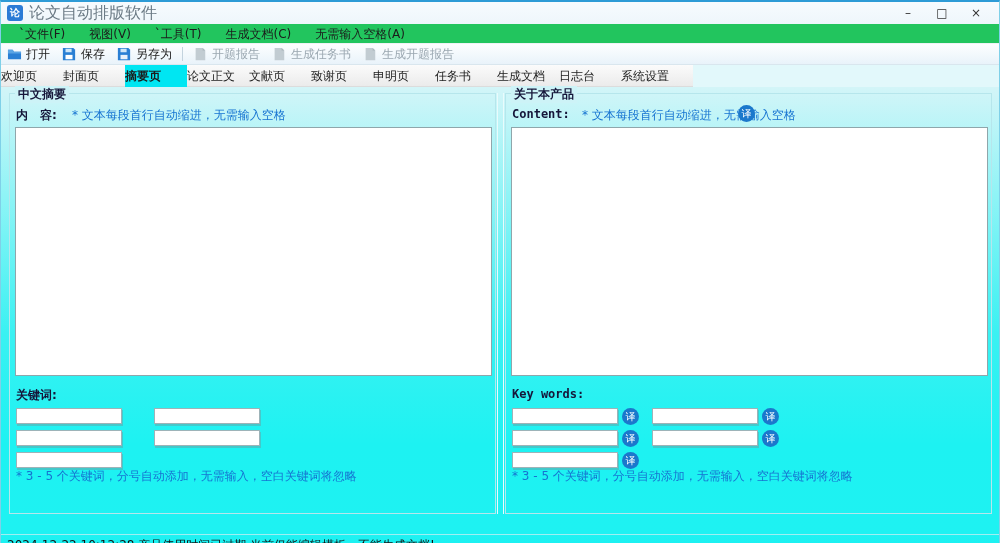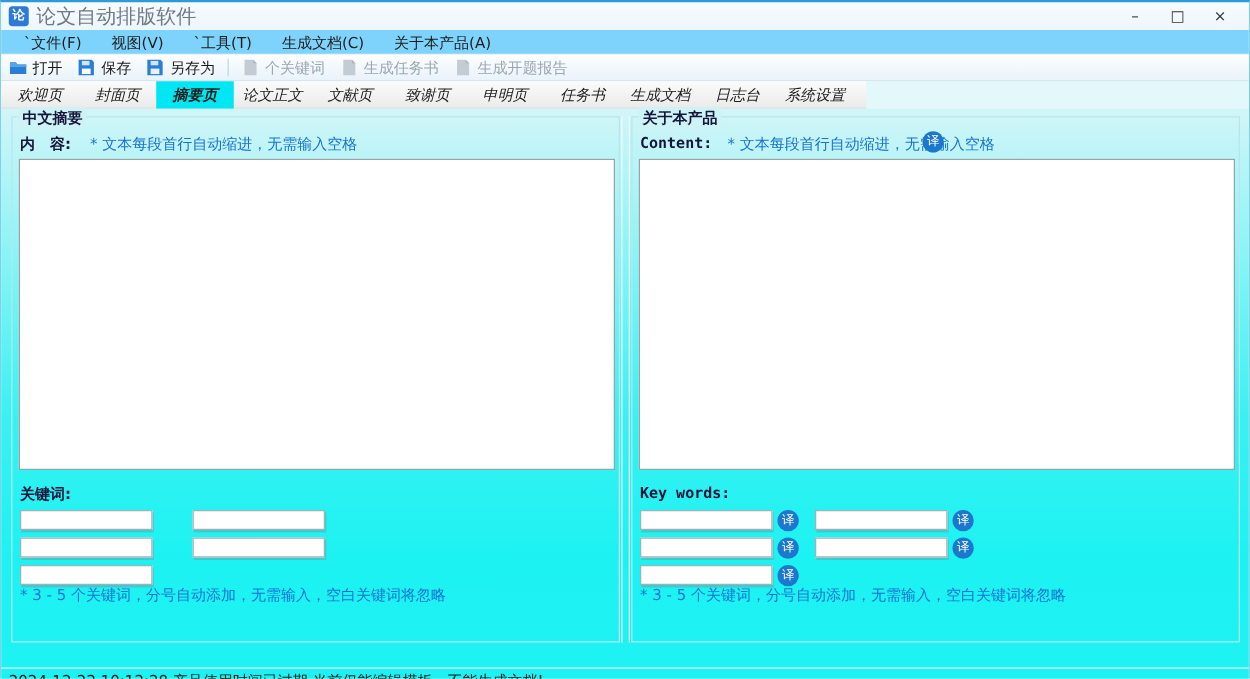--- a/index.html
+++ b/index.html
@@ -14,39 +14,39 @@
   .titlebar { position:relative; height:22px; background:linear-gradient(#f7fbfe,#eef6fb);
     display:flex; align-items:center; padding-left:6px; }
   .app-icon { width:16px; height:16px; background:#2b7bd6; border-radius:3px; color:#fff;
     font-size:10px; line-height:16px; text-align:center; margin-right:6px; font-weight:bold; }
   .title-text { color:#6b7a85; font-size:16px; }
   .win-controls { position:absolute; right:6px; top:0; height:22px; display:flex; }
   .win-btn { width:34px; height:22px; text-align:center; line-height:22px; color:#333;
     font-size:12px; cursor:default; }
 
   
-  .menubar { height:20px; background:#7dd3fc; display:flex; align-items:center; padding-left:6px;
+  .menubar { height:20px; background:#22c55e; display:flex; align-items:center; padding-left:6px;
     border-bottom:1px solid #eef2f5; }
   .menu-item { padding:0 12px; height:20px; line-height:20px; color:#1b1b1b; }
 
   
   .toolbar { height:21px; background:linear-gradient(#fdfeff,#e9f3fa); display:flex;
     align-items:center; padding-left:0; border-bottom:1px solid #d9e6ee; }
   .tool-btn { display:flex; align-items:center; gap:4px; padding:0 6px; height:20px; }
   .tool-btn .lbl { color:#1b1b1b; }
   .tool-btn.disabled .lbl { color:#9aa7b0; }
   .tool-sep { width:1px; height:14px; background:#c3d3de; margin:0 4px; }
   .icon16 { width:15px; height:14px; display:inline-block; }
 
   
   .tabbar { height:22px; background:#e2f8fb; display:flex; }
   .tabstrip { width:692px; height:22px; background:linear-gradient(#fbfbfb,#ebebeb);
     border-bottom:1px solid #dcdcdc; display:flex; }
-  .tab { width:62px; height:22px; text-align:center; line-height:22px; color:#1b1b1b;
-    white-space:nowrap; overflow:hidden;font-style:italic; }
+  .tab { width:62px; height:22px; line-height:22px; color:#1b1b1b;
+    white-space:nowrap; overflow:hidden; }
   .tab.selected { background:#00e6f2; font-weight:bold; }
 
   
   .content { position:relative; height:447px;
     background:linear-gradient(#d3f5f8 0%, #8df4f6 25%, #3af1f2 55%, #1df2f2 80%, #1ef2f2 100%); }
   .group { position:absolute; top:6px; height:421px; border:1px solid #b6e6ec; }
   .group.left  { left:8px;  width:487px; }
   .group.right { left:504px; width:487px; }
   .legend { position:absolute; top:-8px; left:5px; padding:0 3px; font-weight:bold;
     color:#16163a; background:#cdf3f7; }
@@ -106,21 +106,21 @@
       <div class="win-btn">□</div>
       <div class="win-btn">×</div>
     </div>
   </div>
 
   <div class="menubar">
     <span class="menu-item">`文件(F)</span>
     <span class="menu-item">视图(V)</span>
     <span class="menu-item">`工具(T)</span>
     <span class="menu-item">生成文档(C)</span>
-    <span class="menu-item">关于本产品(A)</span>
+    <span class="menu-item">无需输入空格(A)</span>
   </div>
 
   <div class="toolbar">
     <div class="tool-btn">
       <span class="icon16">
         <svg width="15" height="14" viewBox="0 0 16 15">
             <path d="M1 3h5l1.5 2H15v8H1z" fill="#2a7fd4"></path>
             <path d="M1 3h5l1.5 2H15v2H1z" fill="#5aa4e4"></path>
           </svg>
       </span>
@@ -147,21 +147,21 @@
       <span class="lbl">另存为</span>
     </div>
     <div class="tool-sep"></div>
     <div class="tool-btn disabled">
       <span class="icon16">
         <svg width="14" height="14" viewBox="0 0 16 16">
             <path d="M3 1h8l3 3v11H3z" fill="#c2ccd2"></path>
             <path d="M11 1v3h3z" fill="#a9b5bc"></path>
           </svg>
       </span>
-      <span class="lbl">个关键词</span>
+      <span class="lbl">开题报告</span>
     </div>
     <div class="tool-btn disabled">
       <span class="icon16">
         <svg width="14" height="14" viewBox="0 0 16 16">
             <path d="M3 1h8l3 3v11H3z" fill="#c2ccd2"></path>
             <path d="M11 1v3h3z" fill="#a9b5bc"></path>
           </svg>
       </span>
       <span class="lbl">生成任务书</span>
     </div>

